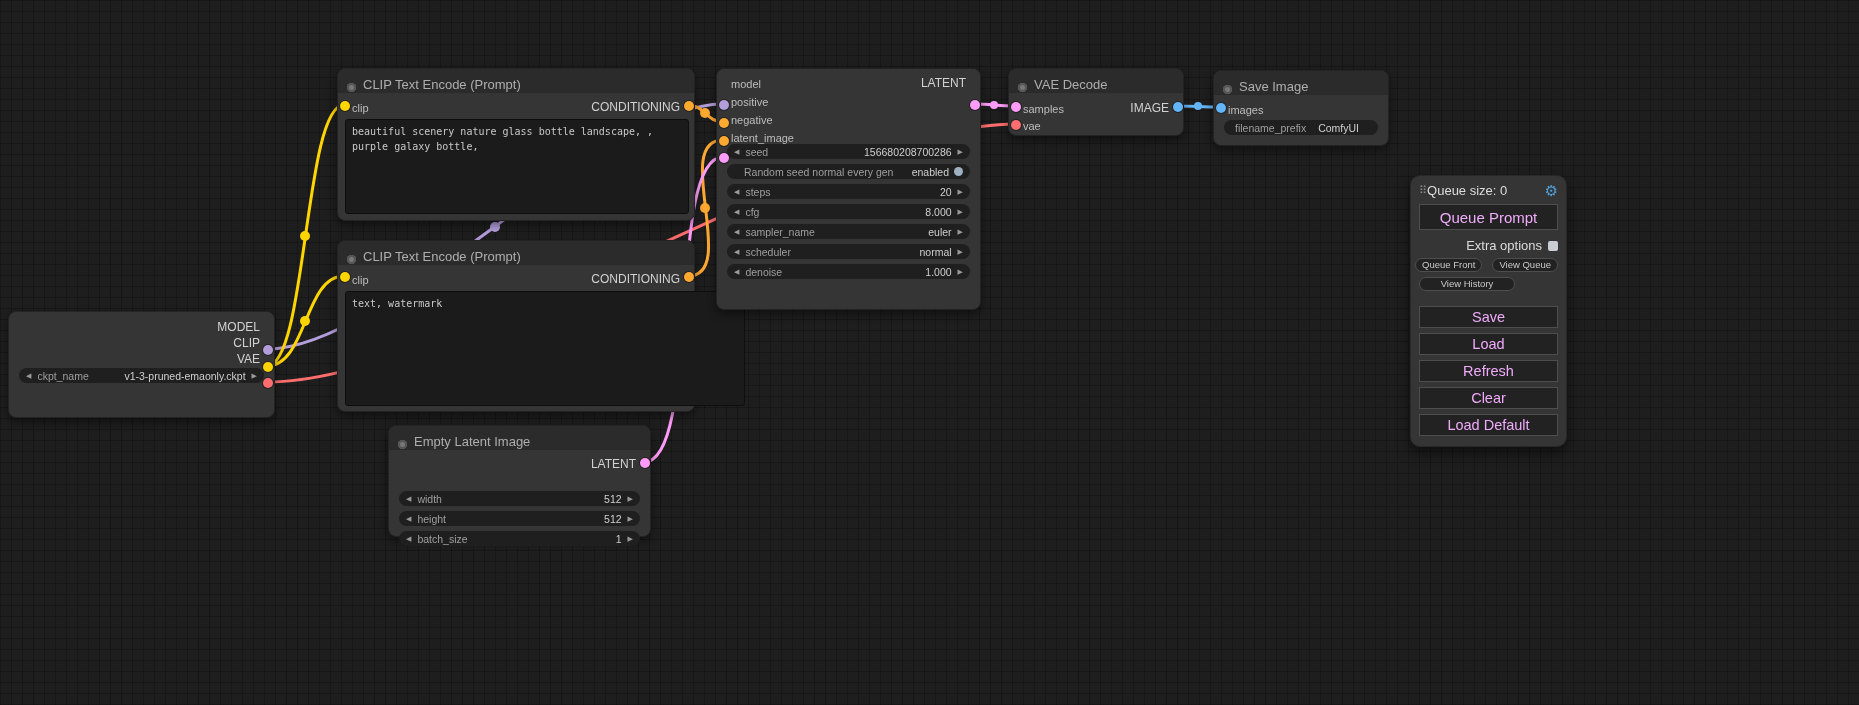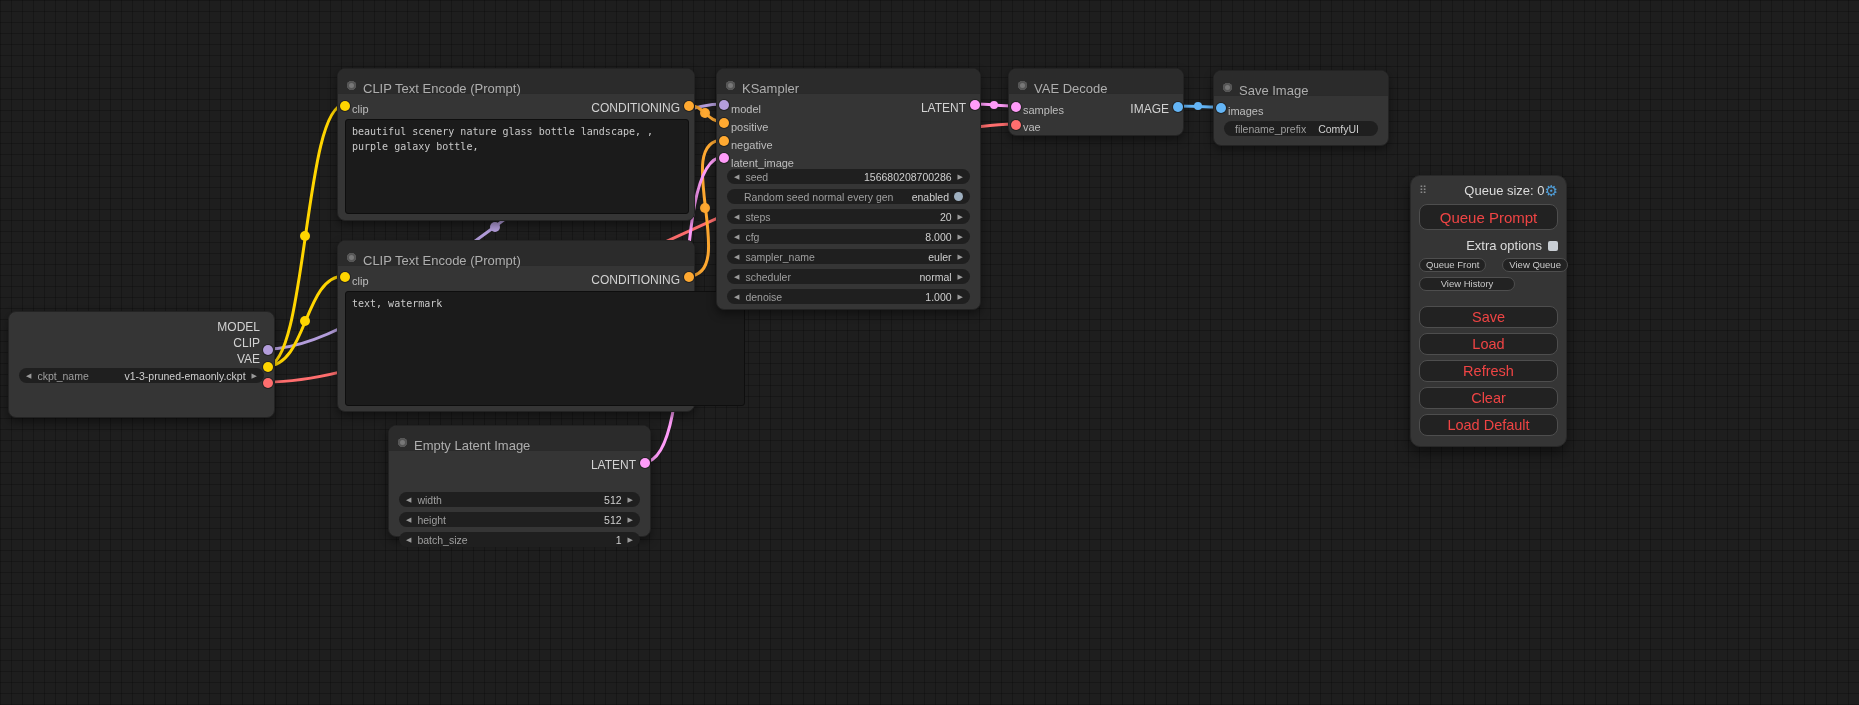--- a/index.html
+++ b/index.html
@@ -6,50 +6,50 @@
   html,body{width:1859px;height:705px;overflow:hidden;background:#1e1e1e}
   #canvas{position:absolute;inset:0;width:1859px;height:705px;
     background-color:#1e1e1e;
     background-image:linear-gradient(rgba(0,0,0,.22) 1px,transparent 1px),
                      linear-gradient(90deg,rgba(0,0,0,.22) 1px,transparent 1px);
     background-size:11px 11px;
     font-family:"Liberation Sans",sans-serif;}
   svg.wires{position:absolute;left:0;top:0;z-index:1}
   svg.wires path{fill:none;stroke-width:3;stroke-linecap:round}
   .node{position:absolute;z-index:2;background:#353535;border:1px solid #232323;border-radius:8px;box-shadow:0 4px 10px rgba(0,0,0,.45)}
-  .ntitle{height:24px;display:flex;align-items:flex-start;gap:7px;padding:12px 9px;background:#2b2b2b;border-radius:7px 7px 0 0;border-bottom:1px solid #2a2a2a}
+  .ntitle{height:24px;display:flex;align-items:flex-end;gap:7px;padding:0 9px;background:#2b2b2b;border-radius:7px 7px 0 0;border-bottom:1px solid #2a2a2a}
   .ndot{width:9px;height:9px;border-radius:50%;background:#787878;box-shadow:inset 0 0 0 2px #555}
   .ntext{font-size:13px;color:#aeaeae;white-space:nowrap}
   .row{display:flex;align-items:flex-end;padding:0 14px;height:18px}
   .row16{height:16px}
   .row17{height:17px}
   .in-label{font-size:11px;color:#bdbdbd;white-space:nowrap}
   .out-label{font-size:12px;color:#d2d2d2;margin-left:auto;white-space:nowrap}
   .widget{height:15px;margin:0 10px 5px;background:#1f1f1f;border-radius:8px;display:flex;align-items:center;padding:0 7px;font-size:10.5px;color:#9a9a9a}
   .warrow{font-size:7px;color:#9a9a9a;line-height:1}
   .wname{margin-left:6px;color:#9f9f9f;white-space:nowrap}
   .wvalue{margin-left:auto;margin-right:6px;color:#cfcfcf;white-space:nowrap}
   .knob{width:9px;height:9px;border-radius:50%;margin-left:5px;flex:none}
   .port{position:absolute;width:10px;height:10px;border-radius:50%;box-shadow:0 0 0 1px rgba(0,0,0,.35);z-index:3}
   .prompt{position:absolute;background:#1b1b1b;border:1px solid #0e0e0e;border-radius:3px;color:#c9c9c9;
     font-family:"DejaVu Sans Mono",monospace;font-size:10px;line-height:1.5;padding:4px 6px;resize:none;outline:none;white-space:pre-wrap;overflow:hidden}
   
   .menu{position:absolute;left:1410px;top:175px;width:157px;z-index:4;background:#353535;border:1px solid #282828;border-radius:10px;
     box-shadow:0 6px 14px rgba(0,0,0,.5);padding:5px 8px 10px;display:flex;flex-direction:column;gap:5px}
   .menu-header{display:flex;align-items:center;height:18px}
   .drag{color:#8a8a8a;font-size:11px;line-height:1}
-  .qsize{flex:1;text-align:right;font-size:13px;color:#dcdcdc}
+  .qsize{flex:1;text-align:left;font-size:13px;color:#dcdcdc}
   .gear{font-size:15px;line-height:1}
-  .btn{font-family:inherit;background:#222;border:1px solid #4e4e4e;border-radius:8px;color:#ef4444;cursor:pointer;white-space:nowrap}
+  .btn{font-family:inherit;background:#222;border:1px solid #4e4e4e;border-radius:0;color:#f0abfc;cursor:pointer;white-space:nowrap}
   .btn.big{height:22px;font-size:14.5px}
   .btn.primary{height:26px;font-size:15px;margin-bottom:3px}
   .btn.small{height:14px;font-size:9.5px;border-radius:7px;color:#c9c9c9;padding:0 6px;line-height:1}
   .extra-row{display:flex;align-items:center;justify-content:flex-end;gap:6px;font-size:13px;color:#dcdcdc;height:15px}
   .checkbox{width:10px;height:10px;background:#c9ced4;border-radius:2px;flex:none}
-  .small-row{display:flex;gap:16px;justify-content:flex-start}
+  .small-row{display:flex;gap:10px;justify-content:flex-end}
   .small-row .grow{flex:1}
   .vh-row{display:flex;}
   .vh-row .btn{width:96px}
 </style>
 </head>
 <body>
 
 <div id="canvas">
 
   <svg class="wires" width="1859" height="705">
@@ -153,24 +153,20 @@
     <div class="widget">
       <span class="warrow">◀</span>
       <span class="wname">batch_size</span>
       <span class="wvalue">1</span>
       <span class="warrow">▶</span>
     </div>
     <div class="port" style="left: 251px; top: 32px; background: rgb(255, 156, 249);"></div>
   </div>
 
   <div class="node" style="left:716px;top:68px;width:265px;height:242px">
-    <div class="ntitle">
-      <span class="ndot"></span>
-      <span class="ntext">KSampler</span>
-    </div>
     <div class="row" style="margin-top:3px">
       <span class="in-label">model</span>
       <span class="out-label">LATENT</span>
     </div>
     <div class="row">
         <span class="in-label">positive</span>
       </div>
     <div class="row">
         <span class="in-label">negative</span>
       </div>

